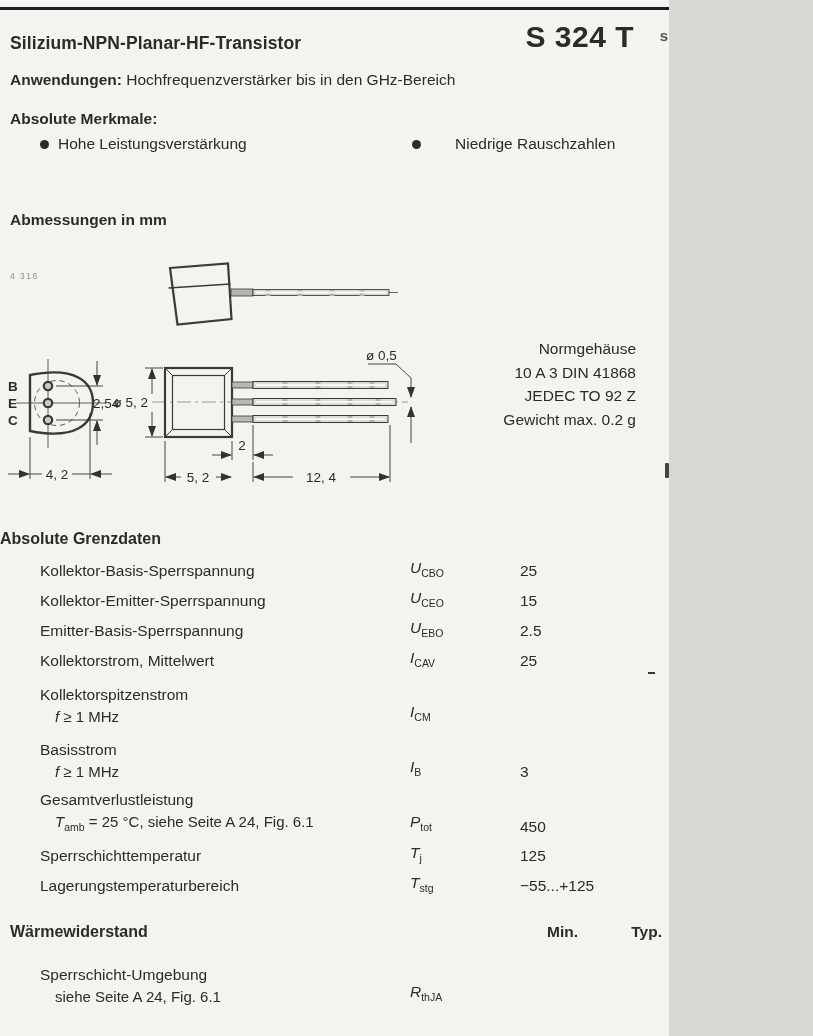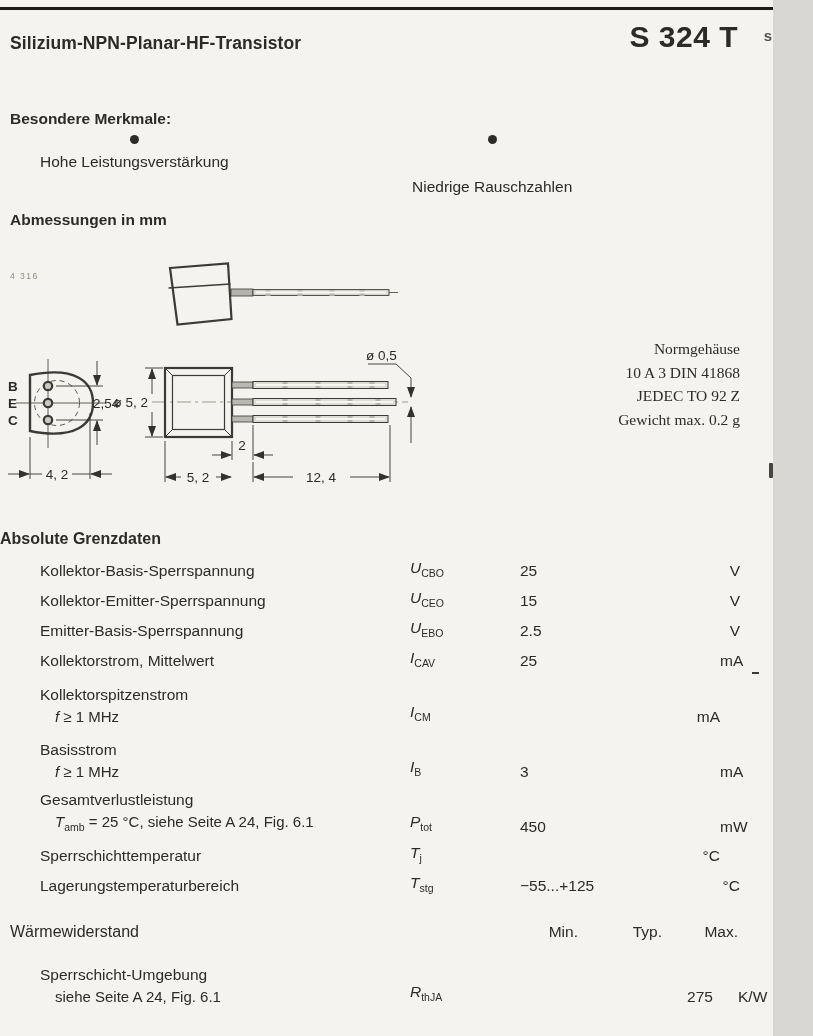--- a/index.html
+++ b/index.html
@@ -1,52 +1,52 @@
 <!DOCTYPE html>
 <html><head>
 <meta charset="utf-8">
 <style>
   html,body{margin:0;padding:0;background:#d8d7d3;}
-  .page{position:relative;width:773px;height:1036px;background:#f4f3ef;
+  .page{position:relative;width:669px;height:1036px;background:#f4f3ef;
         font-family:"Liberation Sans",sans-serif;color:#2c2b28;overflow:hidden;}
   .top-rule{position:absolute;top:7px;left:0;width:813px;height:3px;background:#1d1c1a;}
 
   .header{position:absolute;top:20px;left:10px;right:35px;display:flex;justify-content:space-between;align-items:flex-start;}
   .doc-title{font-size:17.5px;font-weight:bold;margin-top:13px;letter-spacing:.1px;}
   .part-number{font-size:30px;font-weight:bold;letter-spacing:.5px;}
 
   .applications{position:absolute;top:71px;left:10px;font-size:15.5px;}
   .applications b{font-weight:bold;}
   .features-heading{position:absolute;top:110px;left:10px;font-size:15.5px;font-weight:bold;}
-  .feature{position:absolute;top:135px;font-size:15.5px;display:flex;align-items:center;gap:9px;flex-direction:column;}
+  .feature{position:absolute;top:135px;font-size:15.5px;display:flex;align-items:center;gap:9px;}
   .feature .bullet{width:9px;height:9px;border-radius:50%;background:#2c2b28;display:inline-block;}
   .feature.f0{left:40px;} .feature.f1{left:412px;gap:34px;}
 
   .dim-heading{position:absolute;top:211px;left:10px;font-size:15.5px;font-weight:bold;}
 
   svg.drawing{position:absolute;top:255px;left:0;}
-  .pkg-info{position:absolute;top:337px;right:33px;text-align:right;font-size:15.5px;line-height:23.5px;font-family:Liberation Serif, serif;}
+  .pkg-info{position:absolute;top:337px;right:33px;text-align:right;font-size:15.5px;line-height:23.5px;}
 
   .ratings{position:absolute;top:530px;left:0;right:0;}
   .section-heading{font-size:16px;font-weight:bold;}
   .rows{margin-top:8px;}
   .trow{display:grid;grid-template-columns:410px 110px 200px 1fr;min-height:30px;
         align-items:center;padding-right:33px;font-size:15.5px;}
   .trow.double{min-height:52px;align-items:end;padding-bottom:3px;}
   .cell{line-height:22px;}
   .cell.label{padding-left:40px;}
   .lab2{padding-left:15px;font-size:15px;}
   .cell.sym i, .lab2 i{font-style:italic;}
   sub{font-size:10.5px;}
   .cell.value{}
   .cell.unit{text-align:right;}
 
   .thermal{position:absolute;top:922px;left:0;right:0;}
   .thead{display:grid;grid-template-columns:500px 78px 84px 76px 1fr;padding-right:33px;
-         font-size:15.5px;font-weight:normal;line-height:20px;}
+         font-size:15.5px;font-weight:bold;line-height:20px;}
   .thead .hname{padding-left:10px;font-size:16px;}
   .thead .hcol{text-align:right;}
   .thermal .rows{margin-top:14px;}
   .trow2{display:grid;grid-template-columns:410px 90px 78px 84px 76px 1fr;min-height:52px;
          align-items:end;padding-right:33px;padding-bottom:3px;font-size:15.5px;}
   .trow2 .cell.center{text-align:center;}
 
   .edge-mark-s{position:absolute;top:27px;right:1px;font-size:15px;font-weight:bold;color:#55534e;}
   .edge-bracket{position:absolute;top:463px;right:0;width:4px;height:15px;background:#47453f;border-radius:1px;}
   .edge-dash{position:absolute;top:672px;right:14px;width:7px;height:2px;background:#3a3934;}
@@ -55,22 +55,23 @@
 <body>
 
 <div class="page">
   <div class="top-rule"></div>
 
   <div class="header">
     <div class="doc-title">Silizium-NPN-Planar-HF-Transistor</div>
     <div class="part-number">S 324 T</div>
   </div>
 
-
-  <div class="features-heading">Besondere Merkmale:</div>
+  <div class="applications"><b>Anwendungen:</b><span> Hochfrequenzverstärker bis in den GHz-Bereich</span></div>
+
+  <div class="features-heading">Absolute Merkmale:</div>
   <div class="feature f0">
     <span class="bullet"></span>
     <span>Hohe Leistungsverstärkung</span>
   </div>
   <div class="feature f1">
     <span class="bullet"></span>
     <span>Niedrige Rauschzahlen</span>
   </div>
 
   <div class="dim-heading">Abmessungen in mm</div>
@@ -250,20 +251,21 @@
           </div>
           <div class="cell sym"><i>P</i><sub>tot</sub></div>
           <div class="cell value">450</div>
           <div class="cell unit">mW</div>
         </div>
         <div class="trow">
           <div class="cell label">
             <div class="lab1">Sperrschichttemperatur</div>
           </div>
           <div class="cell sym"><i>T</i><sub>j</sub></div>
+          <div class="cell value">125</div>
           <div class="cell unit">°C</div>
         </div>
         <div class="trow">
           <div class="cell label">
             <div class="lab1">Lagerungstemperaturbereich</div>
           </div>
           <div class="cell sym"><i>T</i><sub>stg</sub></div>
           <div class="cell value">−55...+125</div>
           <div class="cell unit">°C</div>
         </div>

